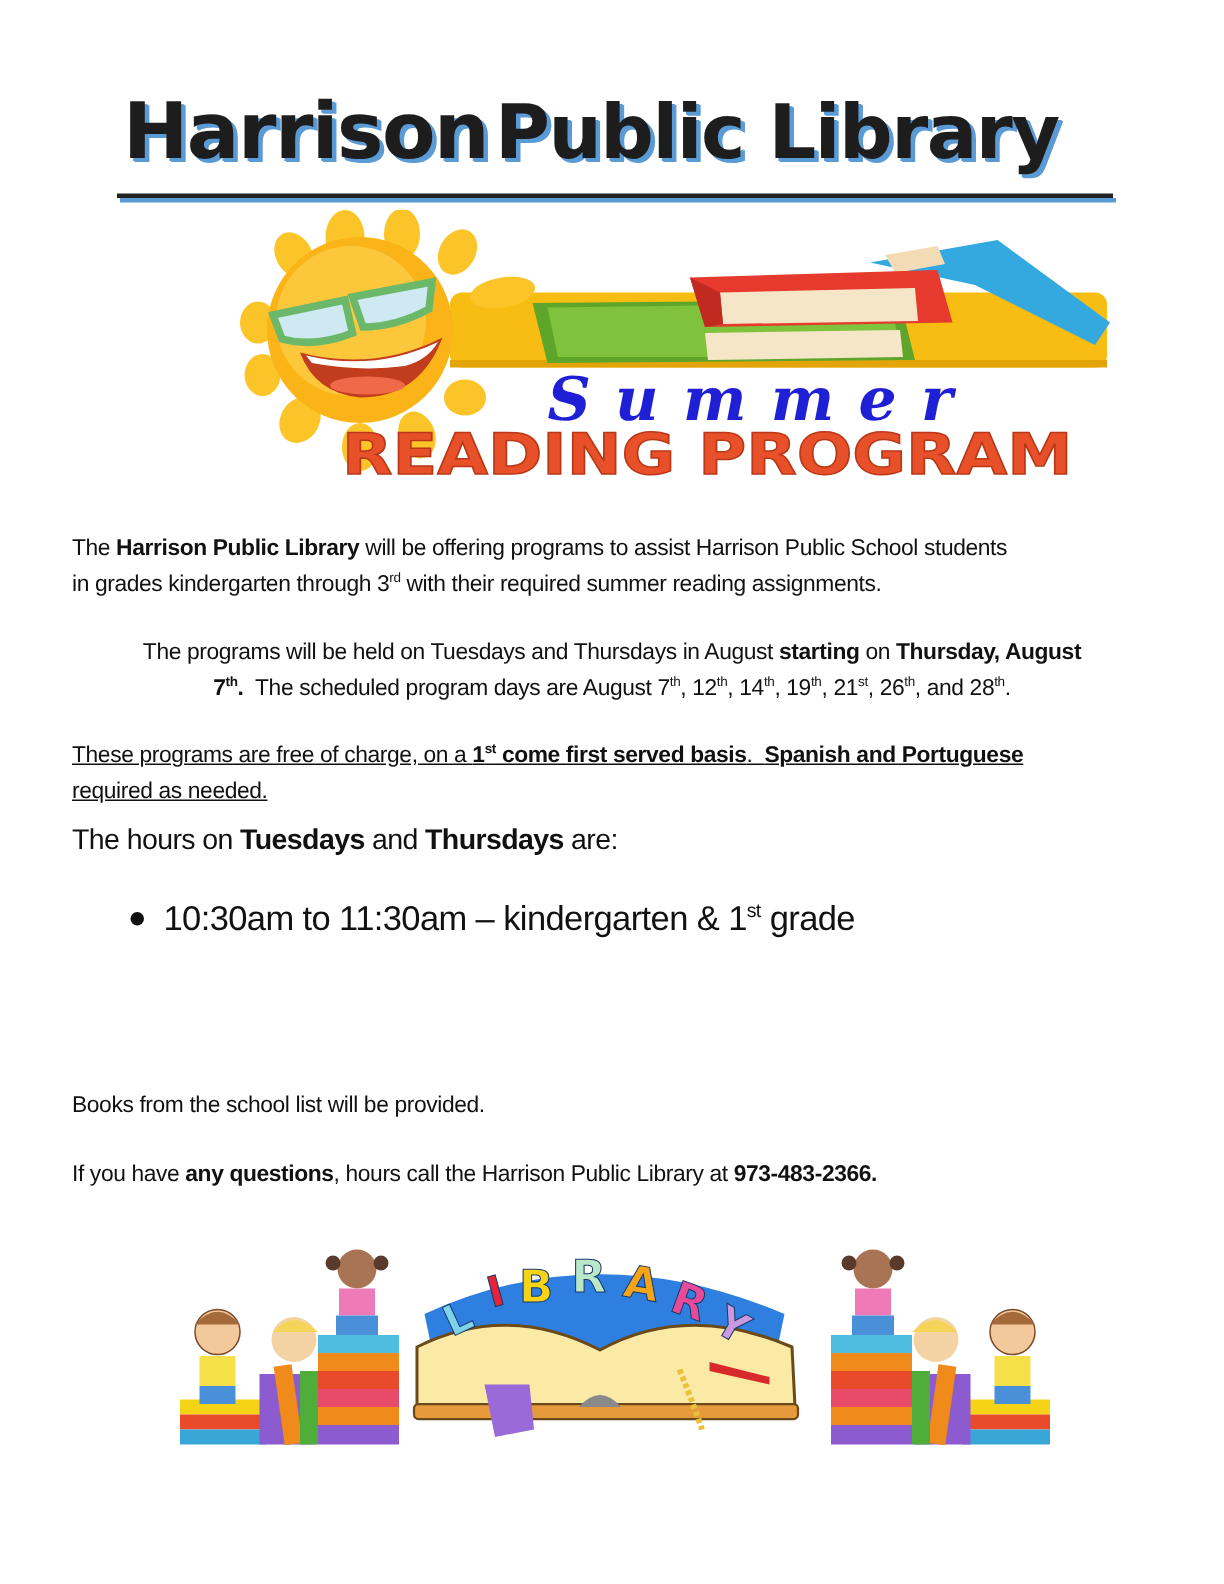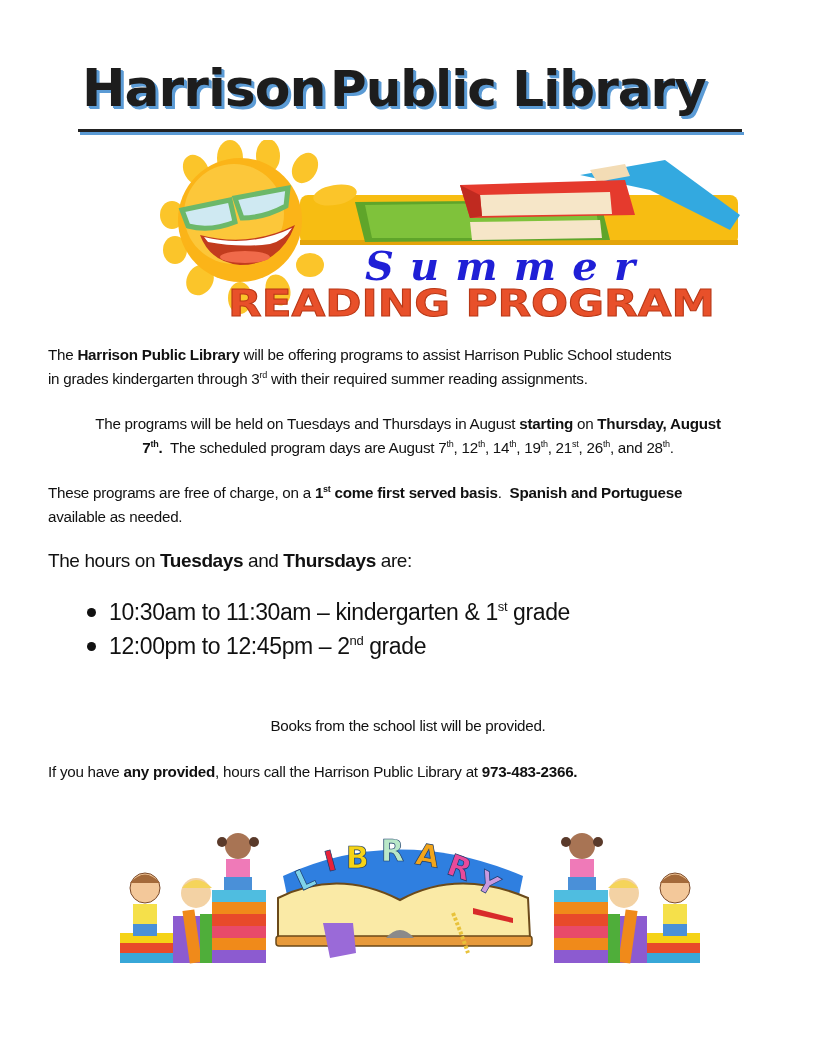--- a/index.html
+++ b/index.html
@@ -15,32 +15,32 @@
   }
   .title .big { font-size: 52px; }
   .title .small { font-size: 50px; }
   .title-underline { position: absolute; left: 0; top: 71px; width: 664px; height: 3px; background: #222; box-shadow: 2px 3px 0 #5b9bd5; }
 
   
   .banner { position: absolute; left: 160px; top: 140px; width: 580px; height: 180px; }
   .banner svg { width: 580px; height: 180px; display: block; }
 
   
-  .para { position: absolute; left: 48px; width: 720px; font-size: 15.2px; line-height: 23.5px; letter-spacing: -0.25px; }
+  .para { position: absolute; left: 48px; width: 720px; font-size: 15.2px; line-height: 23.5px; letter-spacing: -0.25px; margin-top: 11px; }
   .para b { font-weight: bold; }
   sup { font-size: 9px; line-height: 0; vertical-align: 6px; }
   .p1 { top: 343px; }
   .p2 { top: 412px; text-align: center; }
-  .p3 { top: 481px; }
+  .p3 { top: 481px; text-decoration: underline; }
   .hours-heading { position: absolute; left: 48px; top: 550px; font-size: 19px; letter-spacing: -0.4px; }
   .hours-list { position: absolute; left: 72px; top: 585px; margin: 12px; padding: 0; list-style: none; }
   .hours-list li { position: relative; font-size: 23px; height: 33.5px; line-height: 30px; padding-left: 25px; letter-spacing: -0.4px; }
   .hours-list li .bullet { position: absolute; left: 3px; top: 11px; width: 9px; height: 9px; border-radius: 50%; background: #111; }
   .hours-list sup { font-size: 13px; vertical-align: 9px; }
-  .p4 { top: 714px; text-align: center; }
+  .p4 { top: 714px; }
   .p5 { top: 760px; }
 
   
   .bottom-art { position: absolute; left: 118px; top: 828px; width: 584px; height: 136px; }
   .bottom-art svg { display: block; }
 </style>
 </head>
 <body>
 
 <div class="title-wrap">
@@ -102,42 +102,38 @@
   <span>in grades kindergarten through 3</span><sup>rd</sup><span> with their required summer reading assignments.</span>
 </div>
 
 <div class="para p2">
   <span>The programs will be held on Tuesdays and Thursdays in August </span><b>starting</b><span> on </span><b>Thursday, August</b><br>
   <b><span>7</span><sup>th</sup><span>.</span></b><span style="white-space:pre">  The scheduled program days are August </span><span>7</span><sup>th</sup><span>, </span><span>12</span><sup>th</sup><span>, </span><span>14</span><sup>th</sup><span>, </span><span>19</span><sup>th</sup><span>, </span><span>21</span><sup>st</sup><span>, </span><span>26</span><sup>th</sup><span>, and </span><span>28</span><sup>th</sup><span>.</span>
 </div>
 
 <div class="para p3">
   <span>These programs are free of charge, on a </span><b><span>1</span><sup>st</sup><span> come first served basis</span></b><span style="white-space:pre">.  </span><b>Spanish and Portuguese</b><br>
-  <span>available as needed.</span>
+  <span>required as needed.</span>
 </div>
 
 <div class="hours-heading">
   <span>The hours on </span><b>Tuesdays</b><span> and </span><b>Thursdays</b><span> are:</span>
 </div>
 
 <ul class="hours-list">
   <li>
     <span class="bullet"></span>
     <span>10:30am to 11:30am – kindergarten &amp; 1</span><sup>st</sup><span> grade</span>
   </li>
-  <li>
-    <span class="bullet"></span>
-    <span>12:00pm to 12:45pm – 2</span><sup>nd</sup><span> grade</span>
-  </li>
 </ul>
 
 <div class="para p4">Books from the school list will be provided.</div>
 
 <div class="para p5">
-  <span>If you have </span><b>any provided</b><span>, hours call the Harrison Public Library at </span><b>973-483-2366.</b>
+  <span>If you have </span><b>any questions</b><span>, hours call the Harrison Public Library at </span><b>973-483-2366.</b>
 </div>
 
 <div class="bottom-art">
   <svg width="584" height="136" viewBox="0 0 584 136" xmlns="http://www.w3.org/2000/svg">
 
     <g>
       <rect x="2" y="105" width="58" height="10" fill="#f5d316"></rect>
       <rect x="2" y="115" width="58" height="10" fill="#e84a2a"></rect>
       <rect x="2" y="125" width="58" height="10" fill="#38a7d8"></rect>
       <circle cx="27" cy="60" r="15" fill="#f3c89a" stroke="#7a4a2a" stroke-width="1"></circle>

